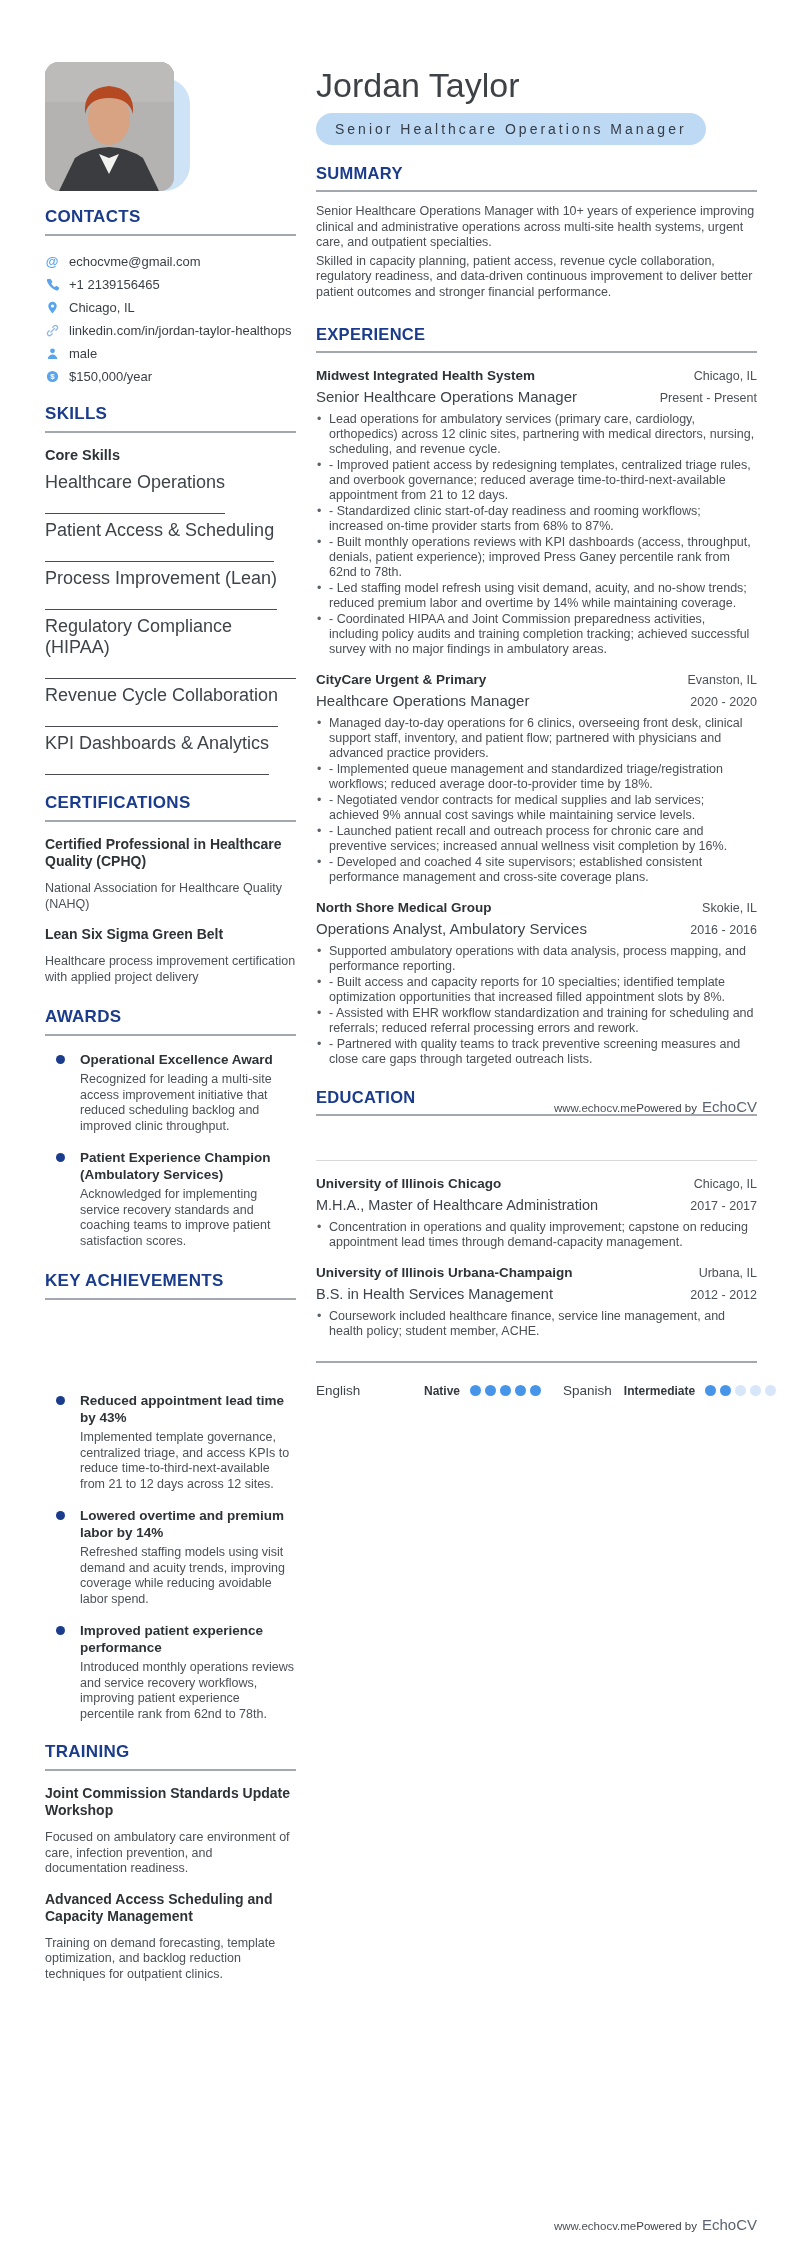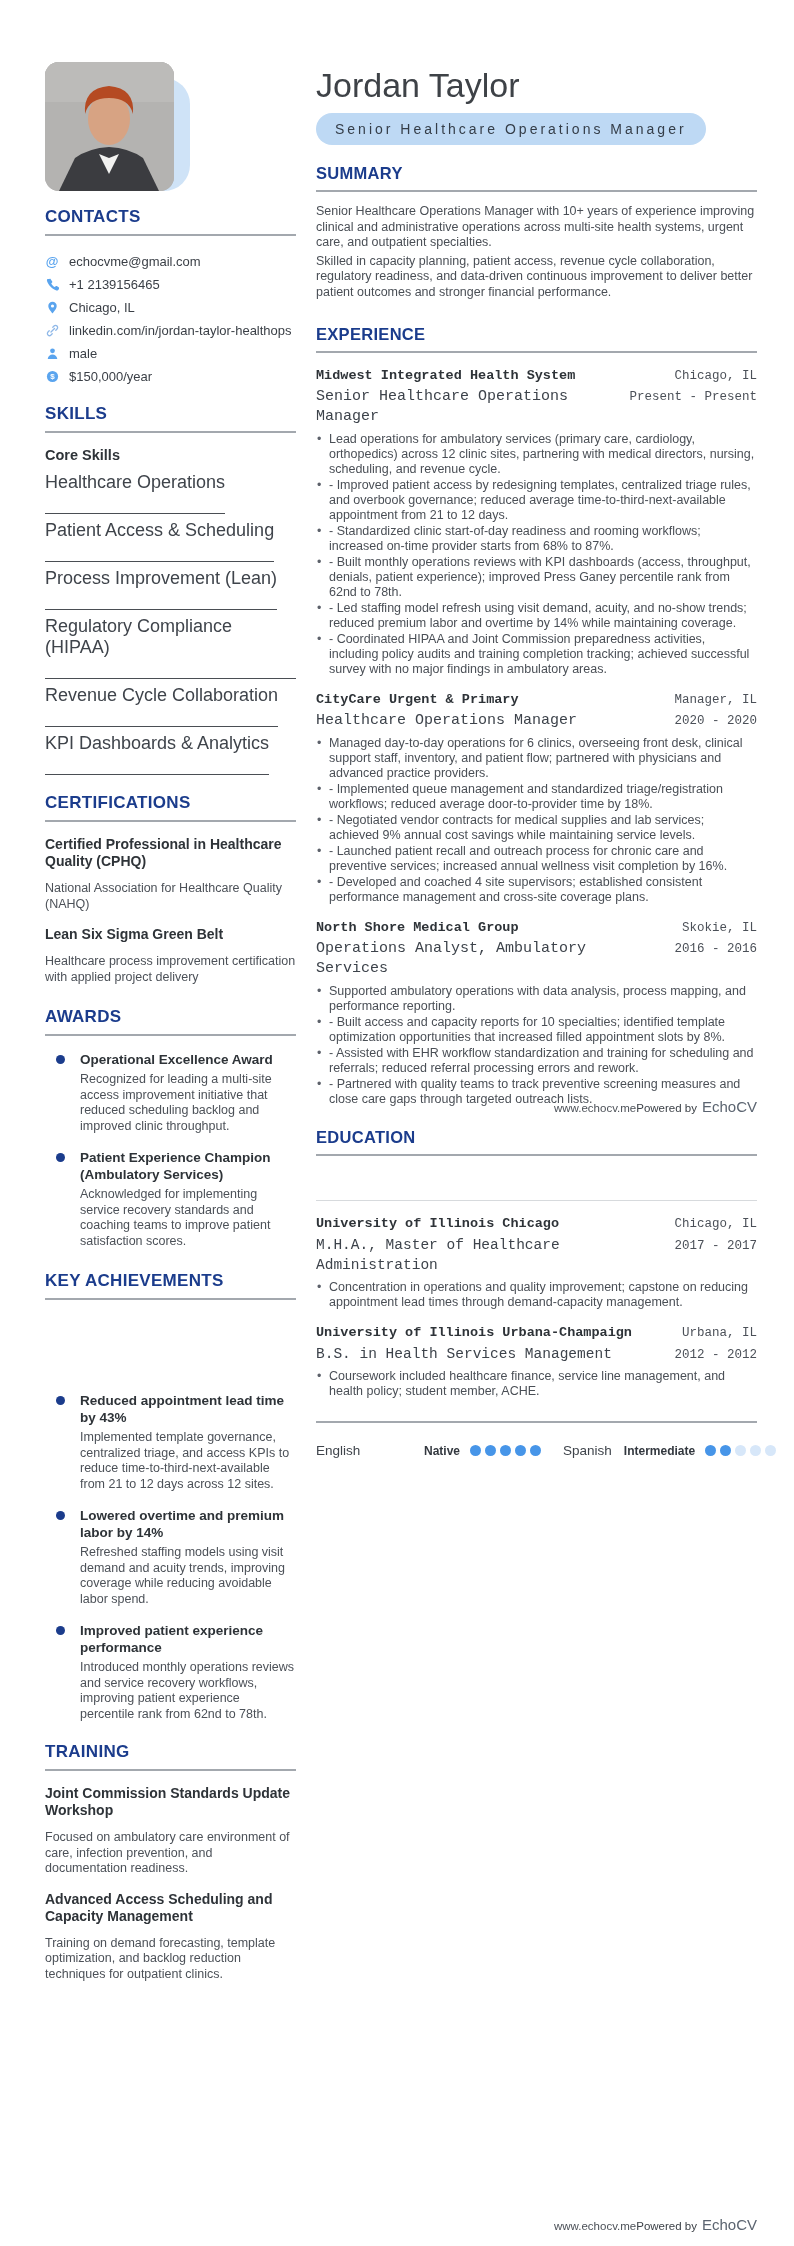--- a/index.html
+++ b/index.html
@@ -43,21 +43,21 @@
 
   
   .name { margin-top:4px; font-size:34px; font-weight:500; color:#3e4247; line-height:38px; }
   .title-pill { display:inline-block; margin-top:9px; background:#bed9f4; color:#343d48; font-size:14px; font-weight:500; letter-spacing:3px; padding:8px 19px; border-radius:17px; line-height:16px; }
 
   .para { margin-top:12px; font-size:12.5px; color:#4a4f56; line-height:15.5px; }
   .para + .para { margin-top:3px; }
 
   
   .job { margin-top:14px; }
-  .row { display:flex; justify-content:space-between; align-items:baseline;font-family:Liberation Mono, monospace; }
+  .row { display:flex; justify-content:space-between; align-items:baseline; }
   .company { font-size:13.5px; font-weight:700; color:#2e3338; line-height:18px; }
   .role { font-size:15px; font-weight:400; color:#3d434b; line-height:20px; margin-top:2px; }
   .meta { font-size:12.5px; color:#4b5058; white-space:nowrap; margin-left:12px; }
   .blist { list-style:none; margin-top:5px; }
   .bullet { position:relative; padding-left:13px; font-size:12.5px; color:#4a4f56; line-height:15px; margin-bottom:1px; }
   .bullet::before { content:"\2022"; position:absolute; left:1px; top:0; color:#5c616a; }
 
   .edu-divider { border:none; border-top:1px solid #d7dadd; margin-top:44px; }
 
   
@@ -297,21 +297,21 @@
 
                   <li class="bullet">- Led staffing model refresh using visit demand, acuity, and no-show trends; reduced premium labor and overtime by 14% while maintaining coverage.</li>
 
                   <li class="bullet">- Coordinated HIPAA and Joint Commission preparedness activities, including policy audits and training completion tracking; achieved successful survey with no major findings in ambulatory areas.</li>
                 </ul>
             </article>
 
             <article class="job">
               <div class="row">
                 <h3 class="company">CityCare Urgent &amp; Primary</h3>
-                <span class="meta">Manager, IL</span>
+                <span class="meta">Evanston, IL</span>
               </div>
               <div class="row">
                 <div class="role">Healthcare Operations Manager</div>
                 <span class="meta">2020 - 2020</span>
               </div>
               <ul class="blist">
 
                   <li class="bullet">Managed day-to-day operations for 6 clinics, overseeing front desk, clinical support staff, inventory, and patient flow; partnered with physicians and advanced practice providers.</li>
 
                   <li class="bullet">- Implemented queue management and standardized triage/registration workflows; reduced average door-to-provider time by 18%.</li>

